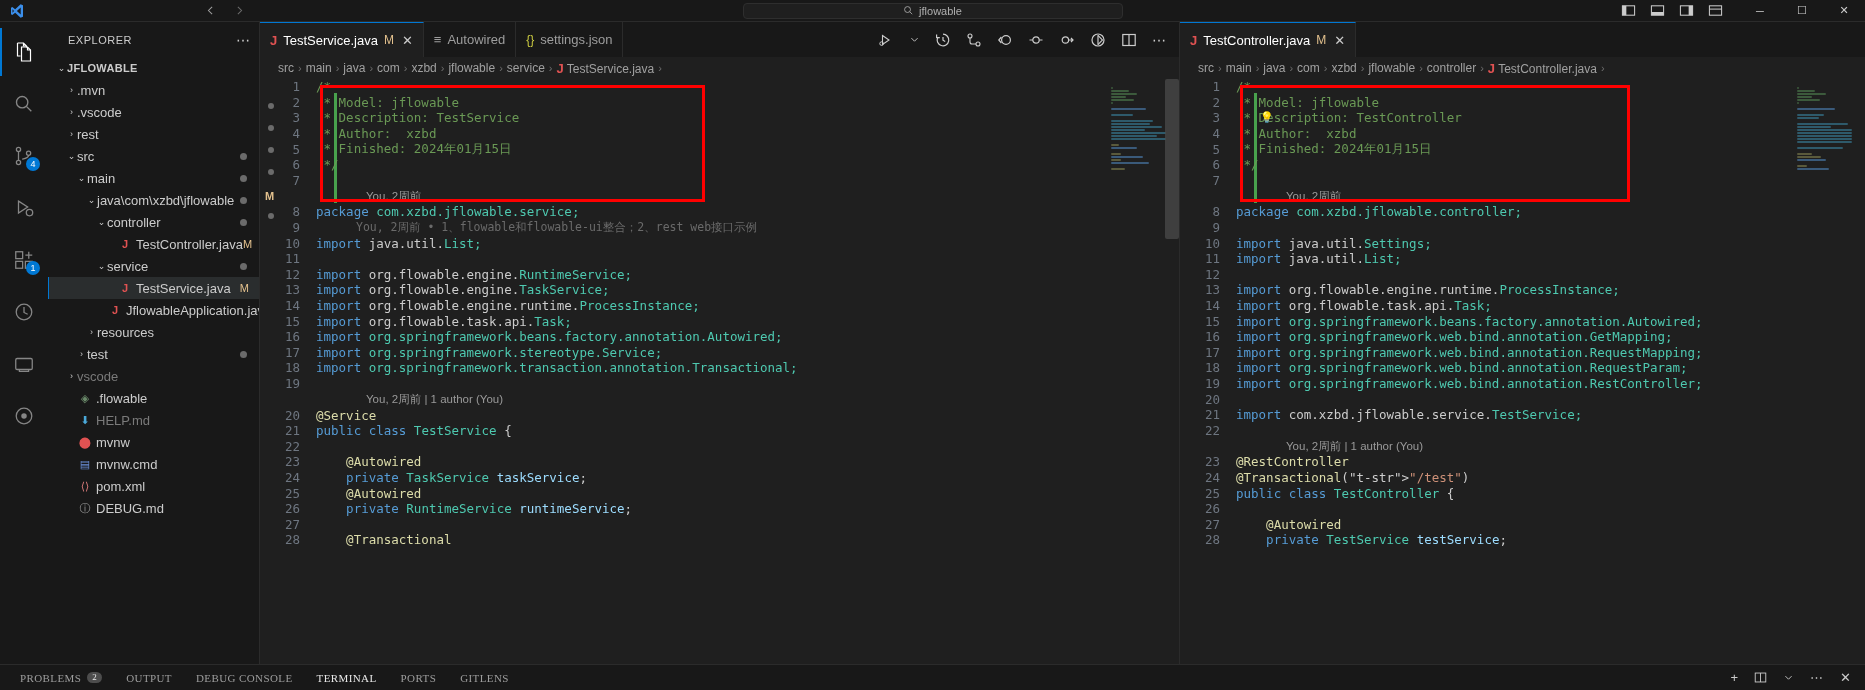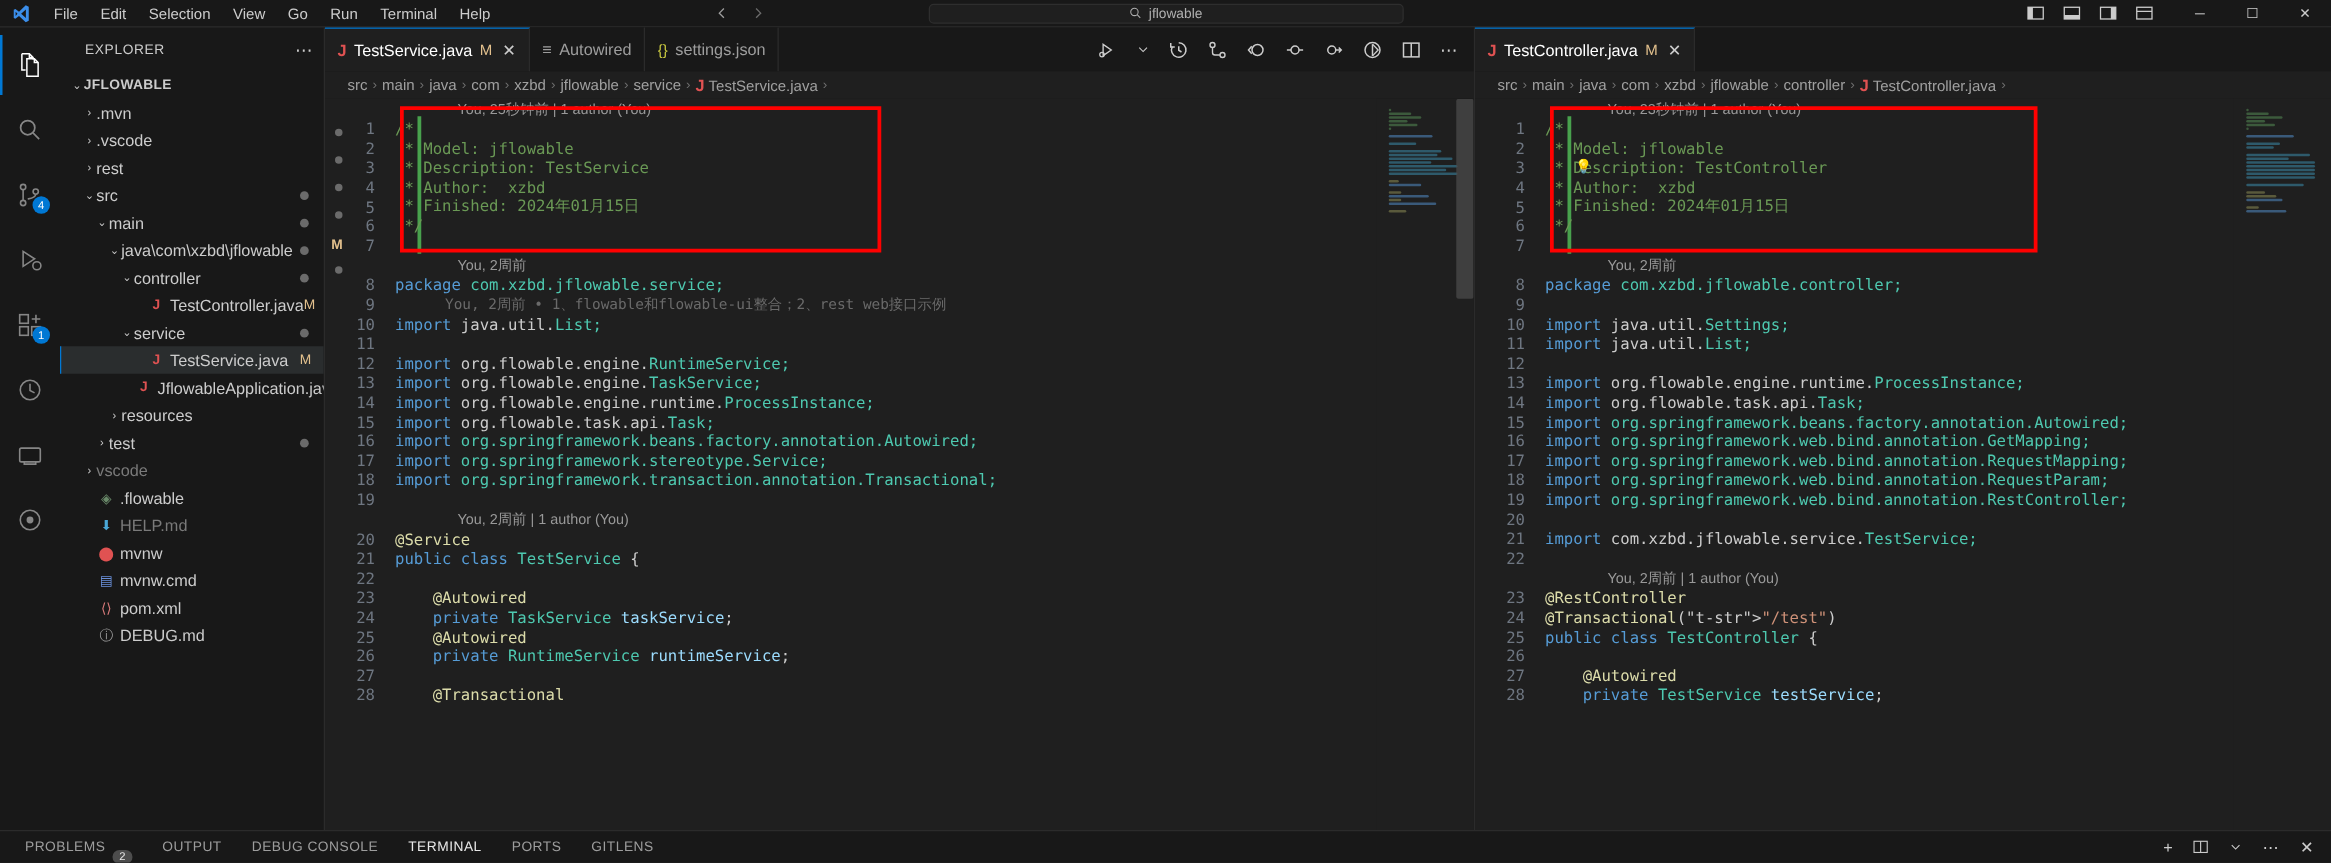--- a/index.html
+++ b/index.html
@@ -109,50 +109,40 @@
   
   .minimap { position:absolute; top:0; right:0; width:78px; bottom:0; background:#1f1f1f;
      overflow:hidden; }
   .mm-line { height:2px; margin-bottom:1px; border-radius:1px; }
   .mm-pad { padding:8px 6px 0 10px; }
   .scroll-slider { position:absolute; right:0; width:14px; background:#4d4d4d; border-radius:2px; opacity:.7; }
 
   
   .panel { height:26px; flex:0 0 26px; background:#181818; display:flex; align-items:center;
     border-top:1px solid #2b2b2b; padding-left:20px; gap:24px; }
-  .ptab { font-size:11px; letter-spacing:.4px; color:#9d9d9d; display:flex; align-items:flex-end; gap:6px;
-    height:26px; line-height:26px; position:relative; }
+  .ptab { font-size:11px; letter-spacing:.4px; color:#9d9d9d; display:flex; align-items:center; gap:6px;
+    height:26px; line-height:26px; position:relative;font-family:Liberation Serif, serif; }
   .ptab.active { color:#e7e7e7; }
   .ptab.active::after { content:""; position:absolute; left:0; right:0; bottom:0; height:1px; background:#e7e7e7; }
   .pbadge { background:#4d4d4d; color:#e7e7e7; font-size:9px; border-radius:8px; padding:1px 5px; line-height:1; }
   .panel-right { margin-left:auto; display:flex; align-items:center; gap:16px; padding-right:14px;
     color:#cccccc; font-size:13px; }
 
   svg { display:block; }
 </style>
 </head>
 <body>
 
 <div class="app">
 
   <div class="titlebar">
     <div class="vslogo">
       <svg width="16" height="16" viewBox="0 0 16 16">
           <path d="M11.6 1.2 6.2 6.3 3.3 4.1 2 4.7v6.6l1.3.6 2.9-2.2 5.4 5.1 2.4-1.1V2.3l-2.4-1.1zM11.7 4.6v6.8L7.9 8l3.8-3.4zM3.5 6.3 5 8 3.5 9.7V6.3z" fill="#3b8eea"></path>
         </svg>
-    </div>
-    <div class="menus">
-      <div class="menu">File</div>
-      <div class="menu">Edit</div>
-      <div class="menu">Selection</div>
-      <div class="menu">View</div>
-      <div class="menu">Go</div>
-      <div class="menu">Run</div>
-      <div class="menu">Terminal</div>
-      <div class="menu">Help</div>
     </div>
     <div class="navbtns">
       <span>
           <svg width="13" height="13" viewBox="0 0 16 16">
             <path d="M10 3.5 5.5 8l4.5 4.5" stroke="#9d9d9d" stroke-width="1.3" fill="none"></path>
           </svg>
         </span>
       <span>
           <svg width="13" height="13" viewBox="0 0 16 16">
             <path d="M6 3.5 10.5 8 6 12.5" stroke="#6b6b6b" stroke-width="1.3" fill="none"></path>
@@ -491,21 +481,20 @@
             <div style="position:absolute;left:8px;top:24px;width:6px;height:6px;border-radius:50%;background:#6b6b6b"></div>
             <div style="position:absolute;left:8px;top:46px;width:6px;height:6px;border-radius:50%;background:#6b6b6b"></div>
             <div style="position:absolute;left:8px;top:68px;width:6px;height:6px;border-radius:50%;background:#6b6b6b"></div>
             <div style="position:absolute;left:8px;top:90px;width:6px;height:6px;border-radius:50%;background:#6b6b6b"></div>
             <div style="position:absolute;left:5px;top:111px;color:#e2c08d;font-size:11px;font-weight:bold">M</div>
             <div style="position:absolute;left:8px;top:134px;width:6px;height:6px;border-radius:50%;background:#6b6b6b"></div>
           </div>
           <div class="codewrap">
             <div class="greenbar" style="left:52px;top:14px;height:110px;"></div>
             <div id="code-left">
-                <div class="lensline">You, 25秒钟前 | 1 author (You)</div>
                 <div class="cl" style="position:relative"><span class="ln">1</span><span class="codetxt"><span class="t-com">/*</span></span></div>
                 <div class="cl" style="position:relative"><span class="ln">2</span><span class="codetxt">&nbsp;<span class="t-com">* Model: jflowable</span></span></div>
                 <div class="cl" style="position:relative"><span class="ln">3</span><span class="codetxt">&nbsp;<span class="t-com">* Description: TestService</span></span></div>
                 <div class="cl" style="position:relative"><span class="ln">4</span><span class="codetxt">&nbsp;<span class="t-com">* Author:  xzbd</span></span></div>
                 <div class="cl" style="position:relative"><span class="ln">5</span><span class="codetxt">&nbsp;<span class="t-com">* Finished: 2024年01月15日</span></span></div>
                 <div class="cl" style="position:relative"><span class="ln">6</span><span class="codetxt">&nbsp;<span class="t-com">*/</span></span></div>
                 <div class="cl" style="position:relative"><span class="ln">7</span><span class="codetxt">&nbsp;</span></div>
                 <div class="lensline">You, 2周前</div>
                 <div class="cl" style="position:relative"><span class="ln">8</span><span class="codetxt"><span class="t-kw">package</span><span class="t-typ"> com.xzbd.jflowable.service;</span></span></div>
                 <div class="cl lens-inline"><span class="ln">9</span><span class="codetxt" style="color:#6a6a6a;padding-left:40px">You, 2周前 • 1、flowable和flowable-ui整合；2、rest web接口示例</span></div>
@@ -594,21 +583,20 @@
             <span class="bc-sep">›</span>
             <span><span class="jicon">J</span> TestController.java</span>
             <span class="bc-sep">›</span>
             <span></span>
           </div>
         <div class="codearea">
           <div class="gutter-deco"></div>
           <div class="codewrap">
             <div class="greenbar" style="left:52px;top:14px;height:110px;"></div>
             <div id="code-right">
-                <div class="lensline">You, 23秒钟前 | 1 author (You)</div>
                 <div class="cl" style="position:relative"><span class="ln">1</span><span class="codetxt"><span class="t-com">/*</span></span></div>
                 <div class="cl" style="position:relative"><span class="ln">2</span><span class="codetxt">&nbsp;<span class="t-com">* Model: jflowable</span></span></div>
                 <div class="cl" style="position:relative"><span class="bulb" style="position:absolute;left:58px">💡</span><span class="ln">3</span><span class="codetxt">&nbsp;<span class="t-com">* Description: TestController</span></span></div>
                 <div class="cl" style="position:relative"><span class="ln">4</span><span class="codetxt">&nbsp;<span class="t-com">* Author:  xzbd</span></span></div>
                 <div class="cl" style="position:relative"><span class="ln">5</span><span class="codetxt">&nbsp;<span class="t-com">* Finished: 2024年01月15日</span></span></div>
                 <div class="cl" style="position:relative"><span class="ln">6</span><span class="codetxt">&nbsp;<span class="t-com">*/</span></span></div>
                 <div class="cl" style="position:relative"><span class="ln">7</span><span class="codetxt">&nbsp;</span></div>
                 <div class="lensline">You, 2周前</div>
                 <div class="cl" style="position:relative"><span class="ln">8</span><span class="codetxt"><span class="t-kw">package</span><span class="t-typ"> com.xzbd.jflowable.controller;</span></span></div>
                 <div class="cl" style="position:relative"><span class="ln">9</span><span class="codetxt">&nbsp;</span></div>

